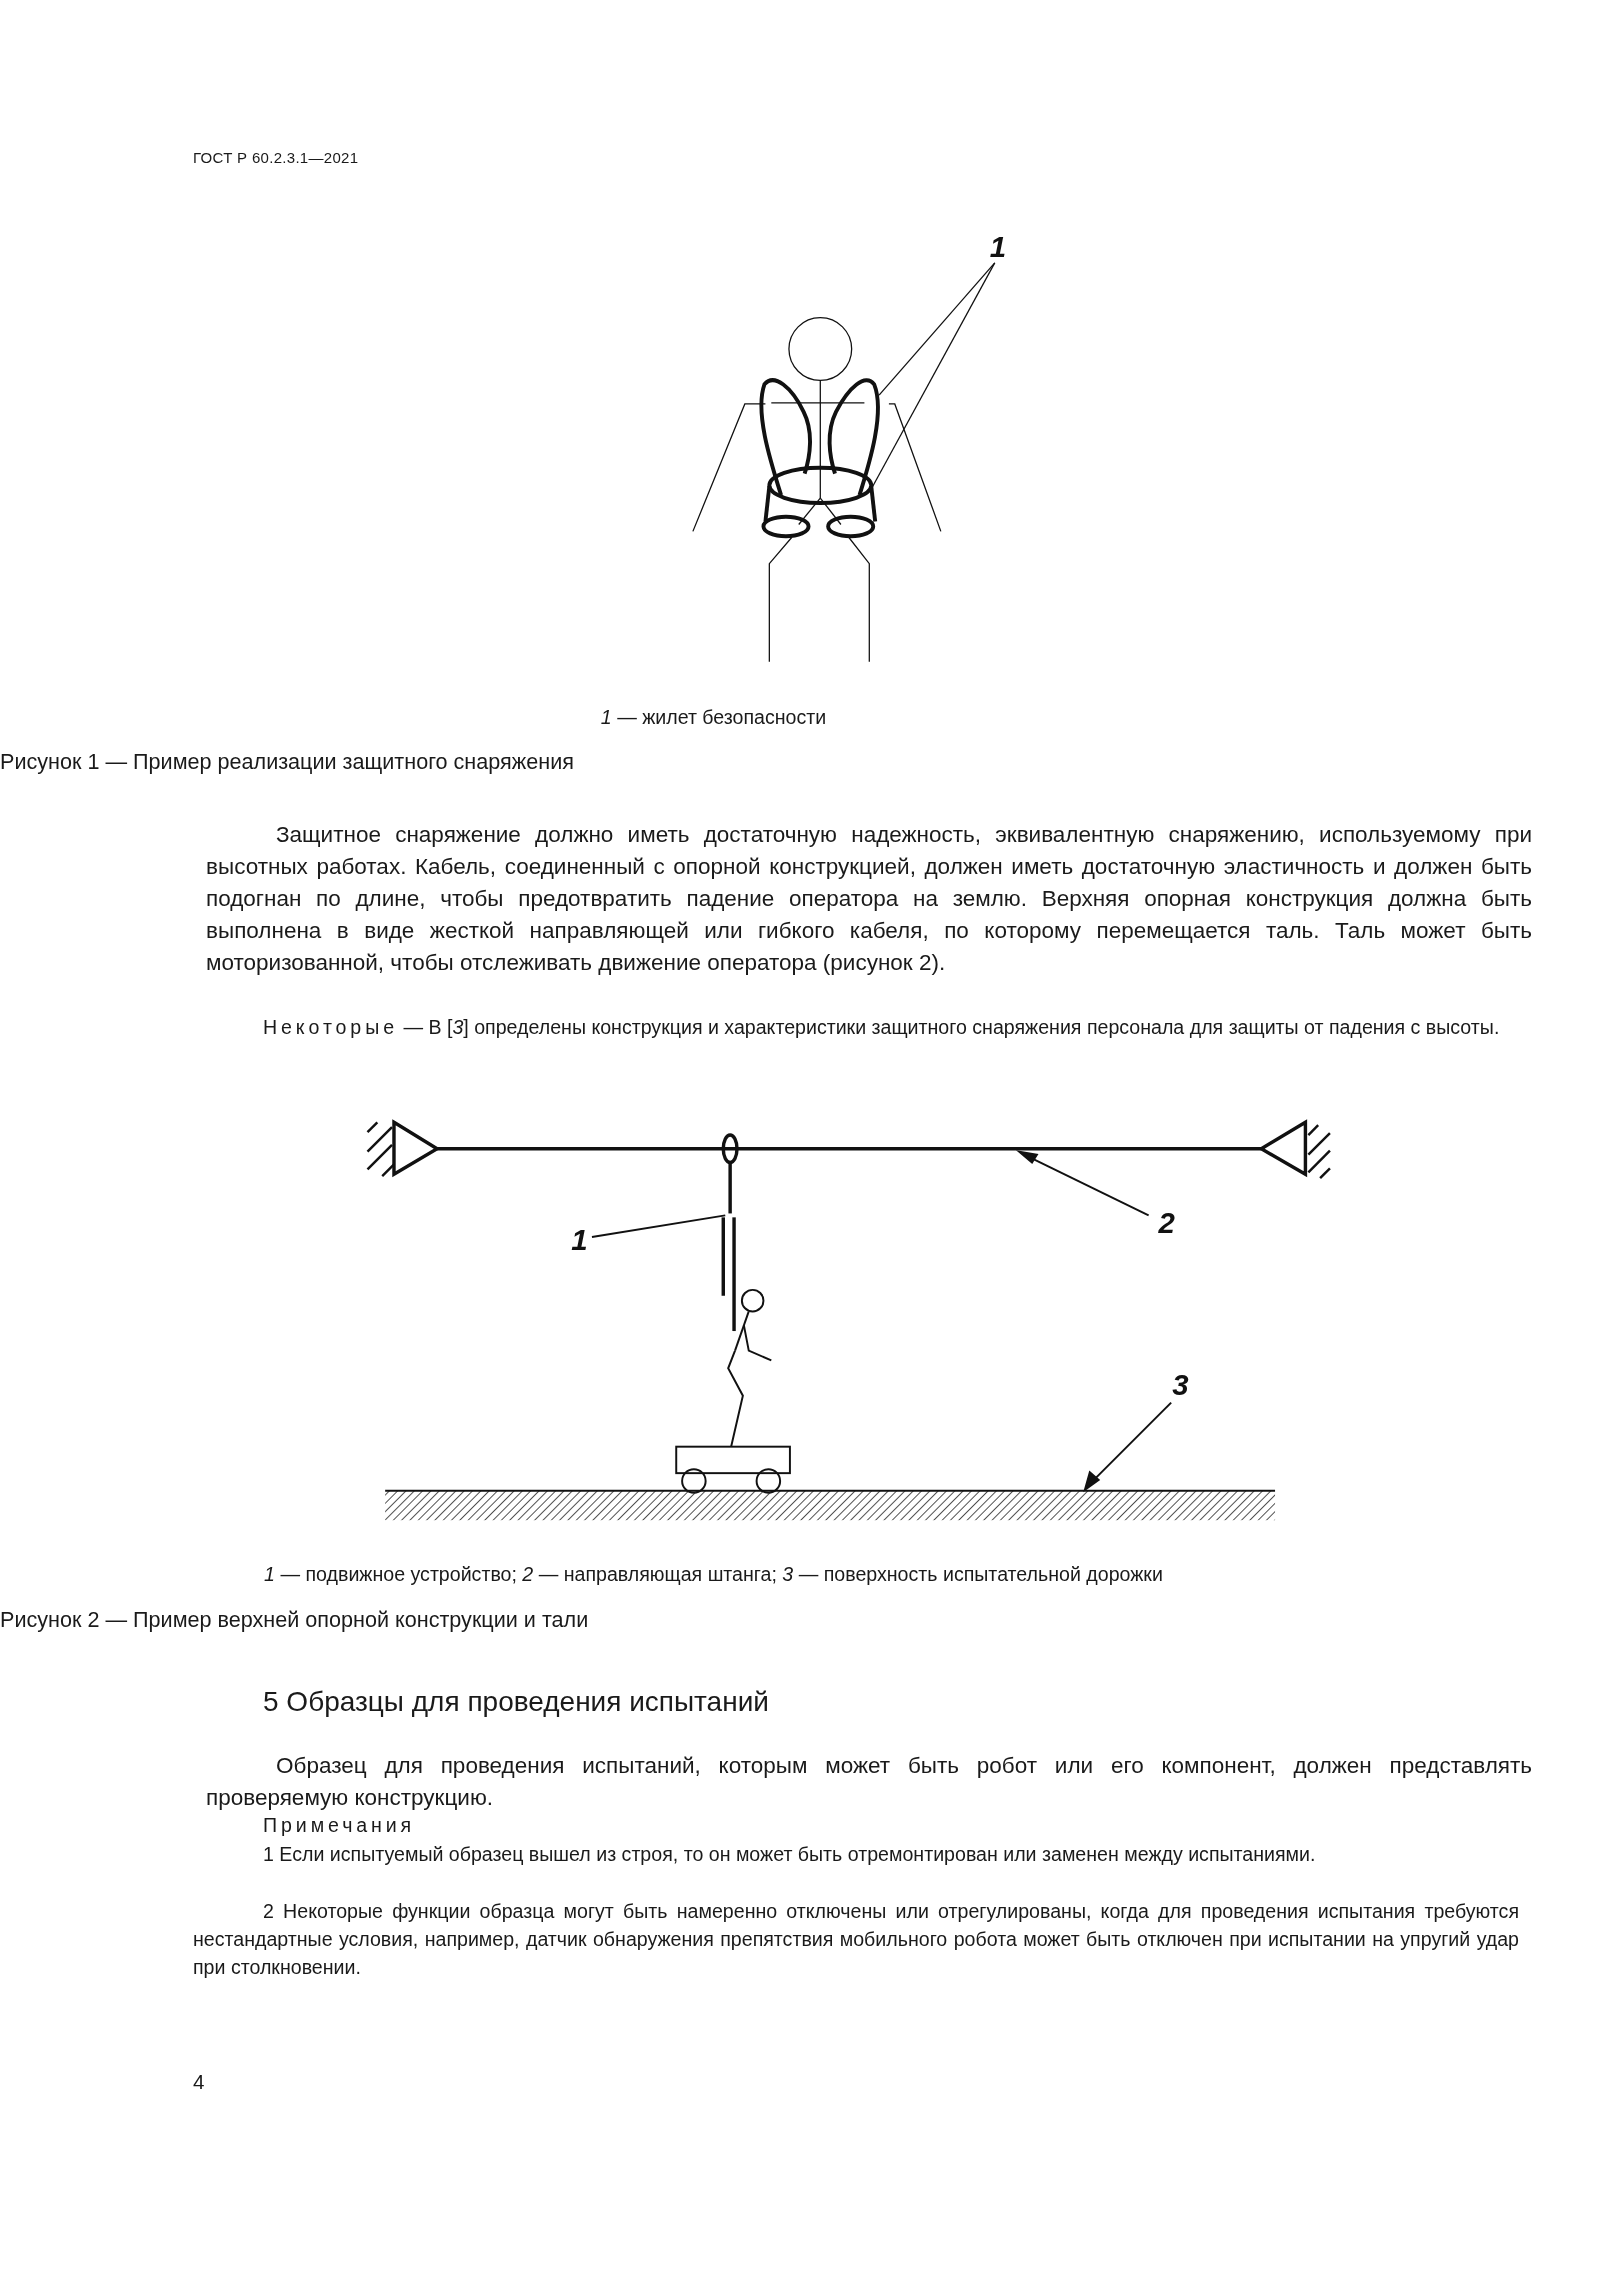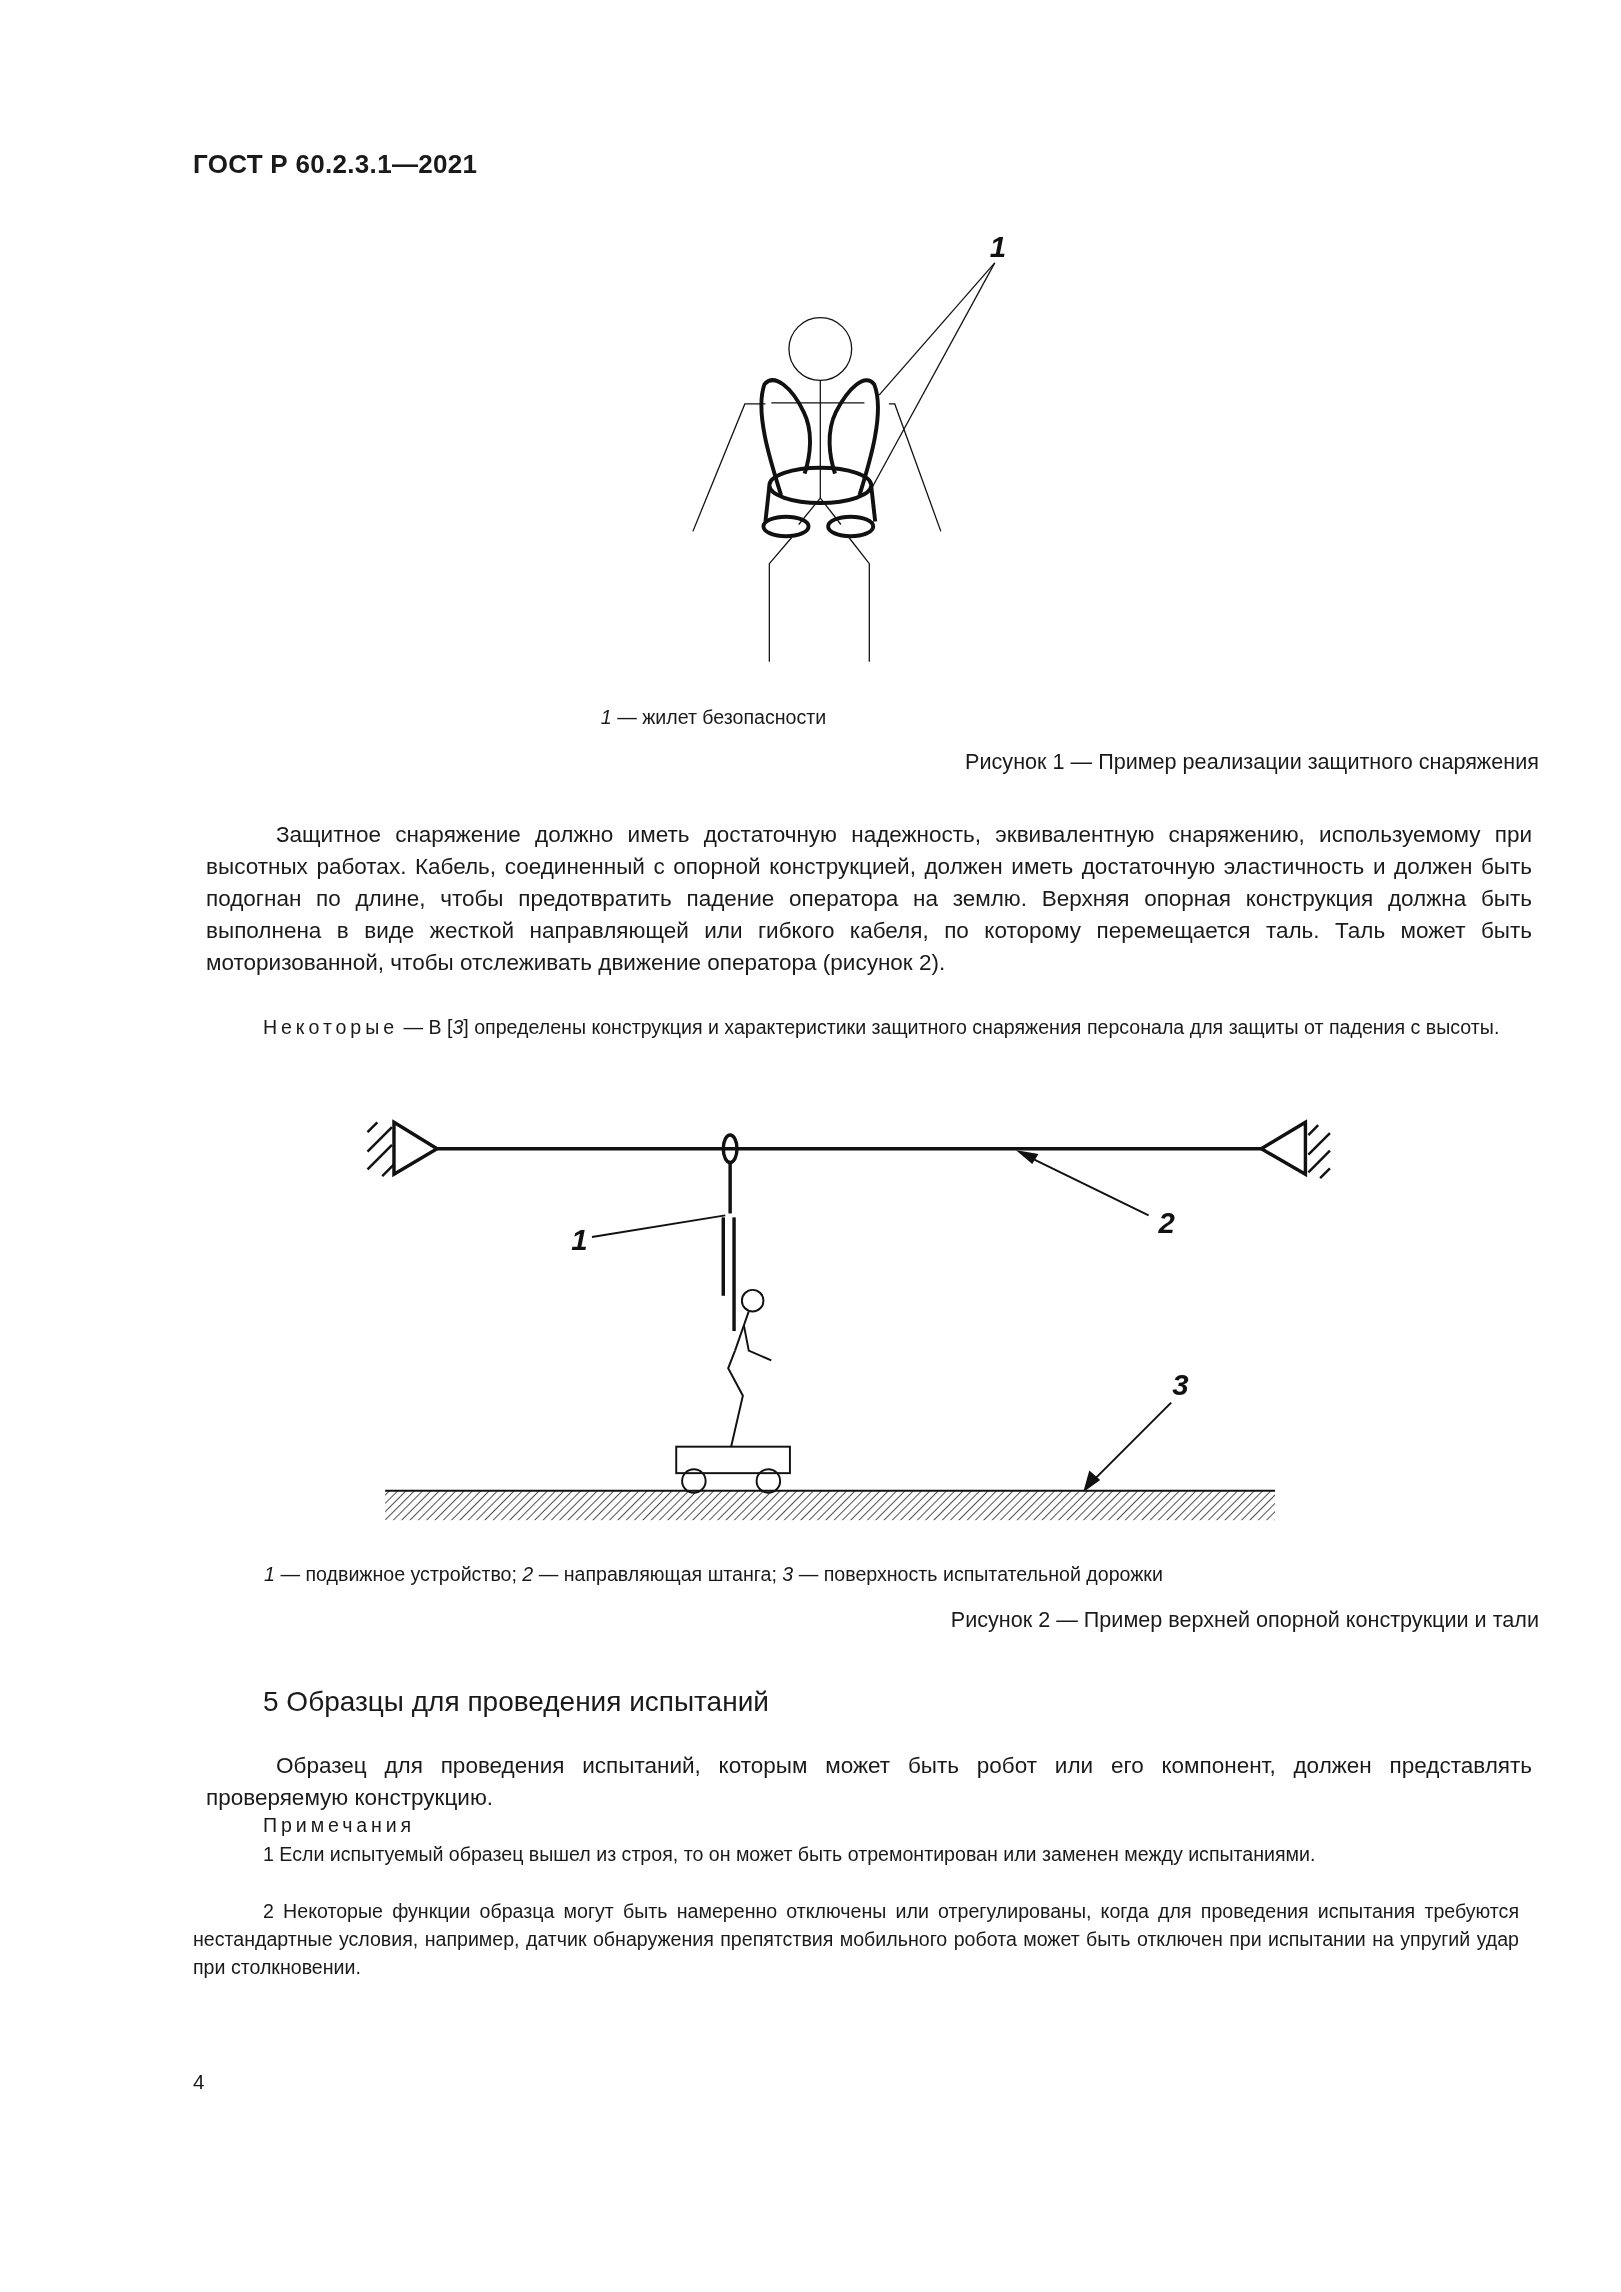--- a/index.html
+++ b/index.html
@@ -1,23 +1,23 @@
 <!DOCTYPE html>
 <html><head>
 <meta charset="utf-8">
 <style>
   html, body { margin:0; padding:0; background:#ffffff; }
   body { width:1621px; height:2293px; position:relative; overflow:hidden;
          font-family:"Liberation Sans", sans-serif; color:#1a1a1a; }
   .abs { position:absolute; }
-  .doc-header { left:193px; top:149px; font-size:26px; font-weight:bold; letter-spacing:0.3px; }
+  .doc-header { left:193px; top:149px; font-size:15px; font-weight:normal; letter-spacing:0.3px; }
   .fig { position:absolute; }
   .legend { position:absolute; left:0; width:1427px; text-align:center; font-size:19.6px; }
   .legend i { font-style:italic; }
-  .caption { position:absolute; left:0; width:1539px; text-align:right; font-size:21.6px; }
+  .caption { position:absolute; left:0; width:1539px; text-align:left; font-size:21.6px; }
   .para { position:absolute; left:193px; width:1326px; font-size:22.5px; line-height:32px;
           text-align:justify; text-indent:70px; margin:13px; }
   .note { position:absolute; left:193px; width:1326px; font-size:19.6px; line-height:28px;
           text-align:justify; text-indent:70px; margin:0; }
   .spaced { letter-spacing:3.9px; }
   .section-title { position:absolute; left:263px; top:1686px; font-size:28px; font-weight:normal; margin:0; }
   .page-num { left:193px; top:2070px; font-size:20.6px; }
   svg text { font-family:"Liberation Sans", sans-serif; }
 </style>
 </head>

